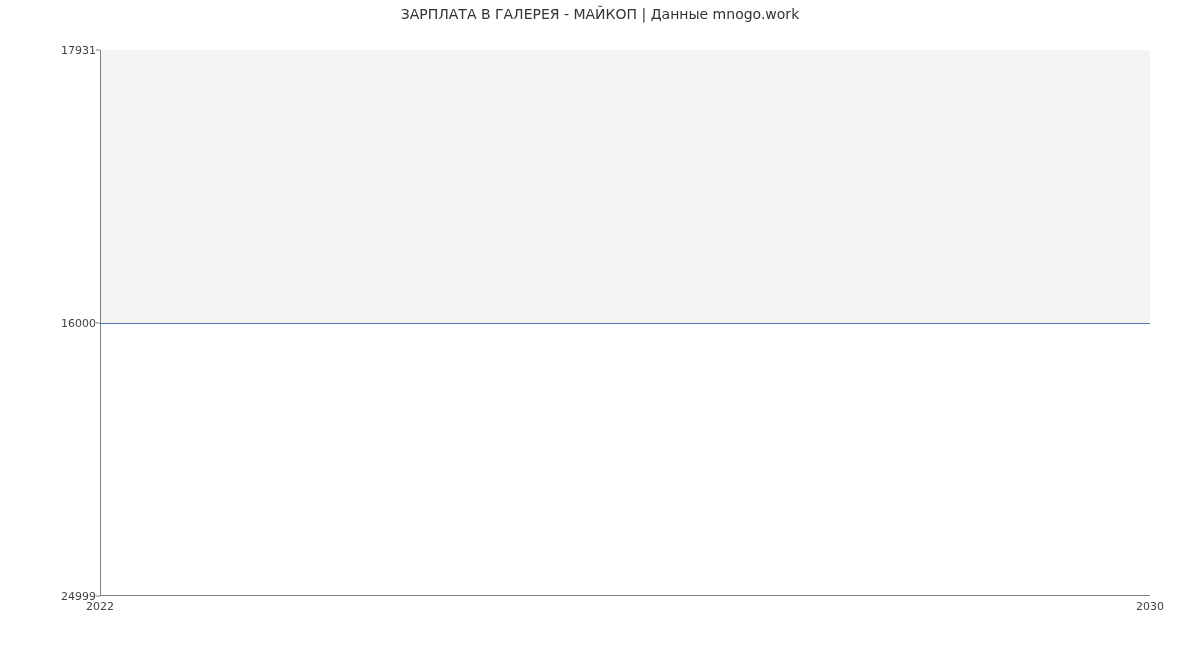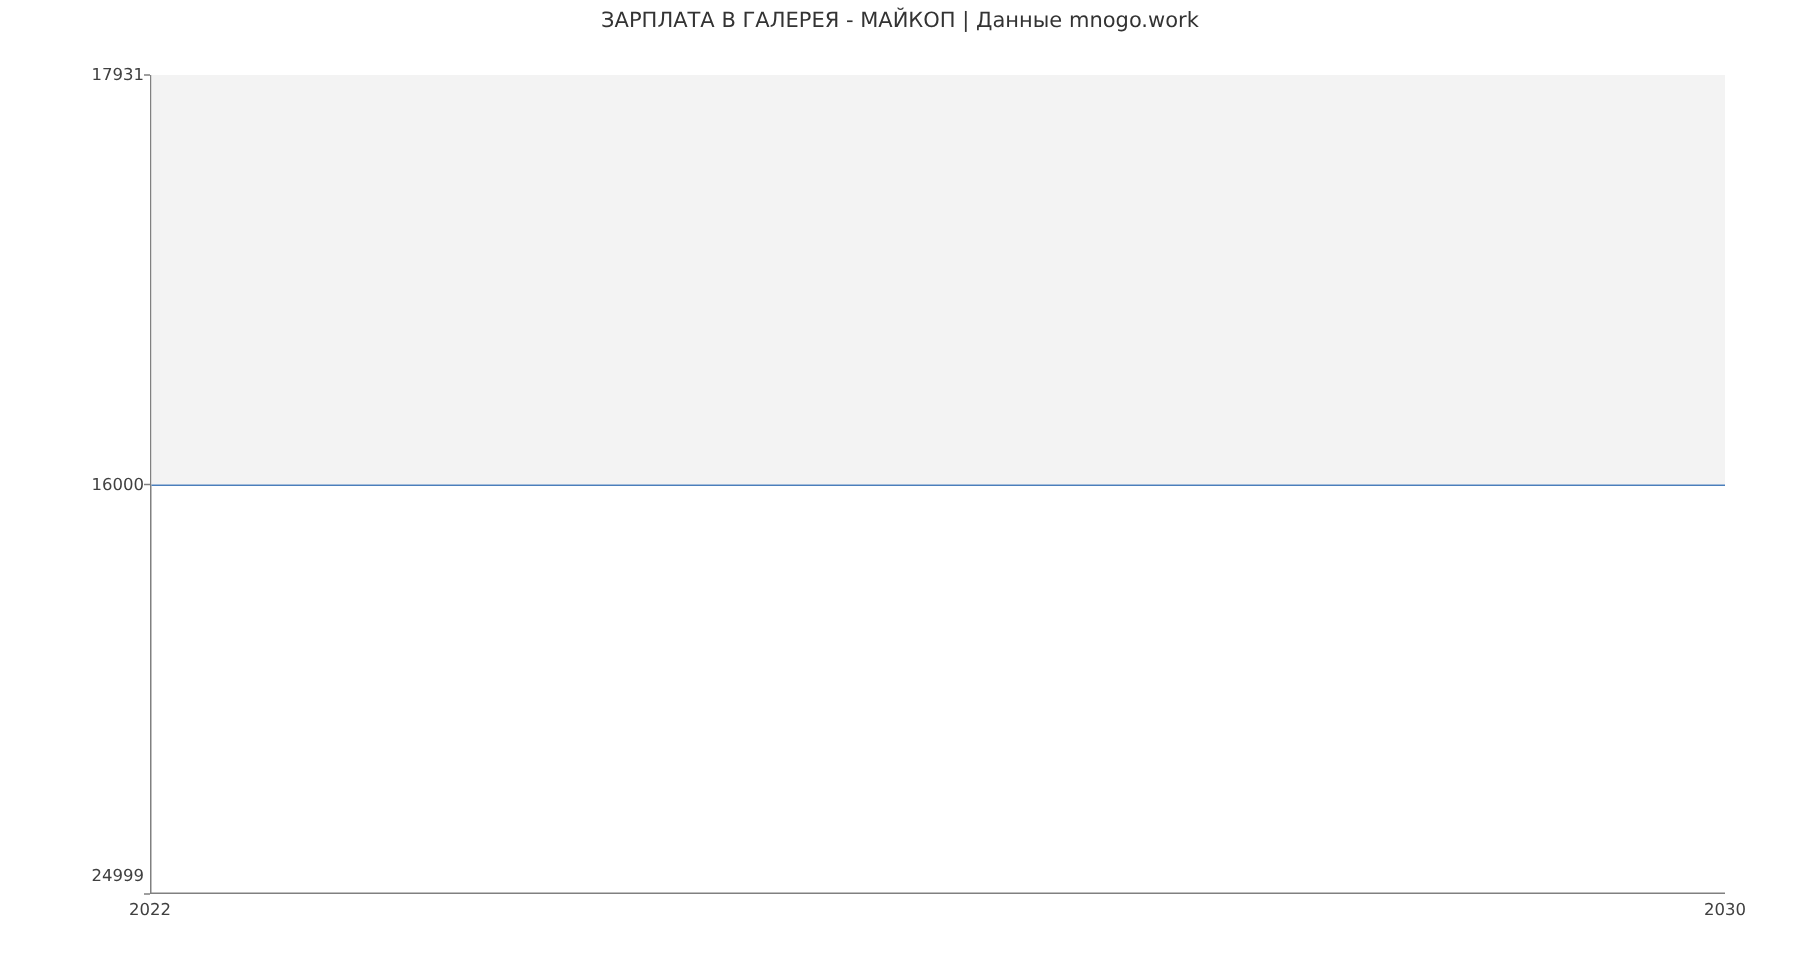--- a/index.html
+++ b/index.html
@@ -84,21 +84,21 @@
 <div class="chart-wrap">
 
   <div class="title">ЗАРПЛАТА В  ГАЛЕРЕЯ - МАЙКОП | Данные mnogo.work</div>
 
   <div class="ytick" style="top:50px;">17931</div>
   <div class="ytick-mark" style="top:50px;"></div>
 
   <div class="ytick" style="top:323px;">16000</div>
   <div class="ytick-mark" style="top:323px;"></div>
 
-  <div class="ytick" style="top:584px;">24999</div>
+  <div class="ytick" style="top:596px;">24999</div>
   <div class="ytick-mark" style="top:596px;"></div>
 
   <div class="xtick" style="left:100px;">2022</div>
   <div class="xtick" style="left:1150px;">2030</div>
 
   <div class="plot-area">
     <div class="plot-fill-top"></div>
     <div class="series-line" style="top:50%;"></div>
   </div>
 

